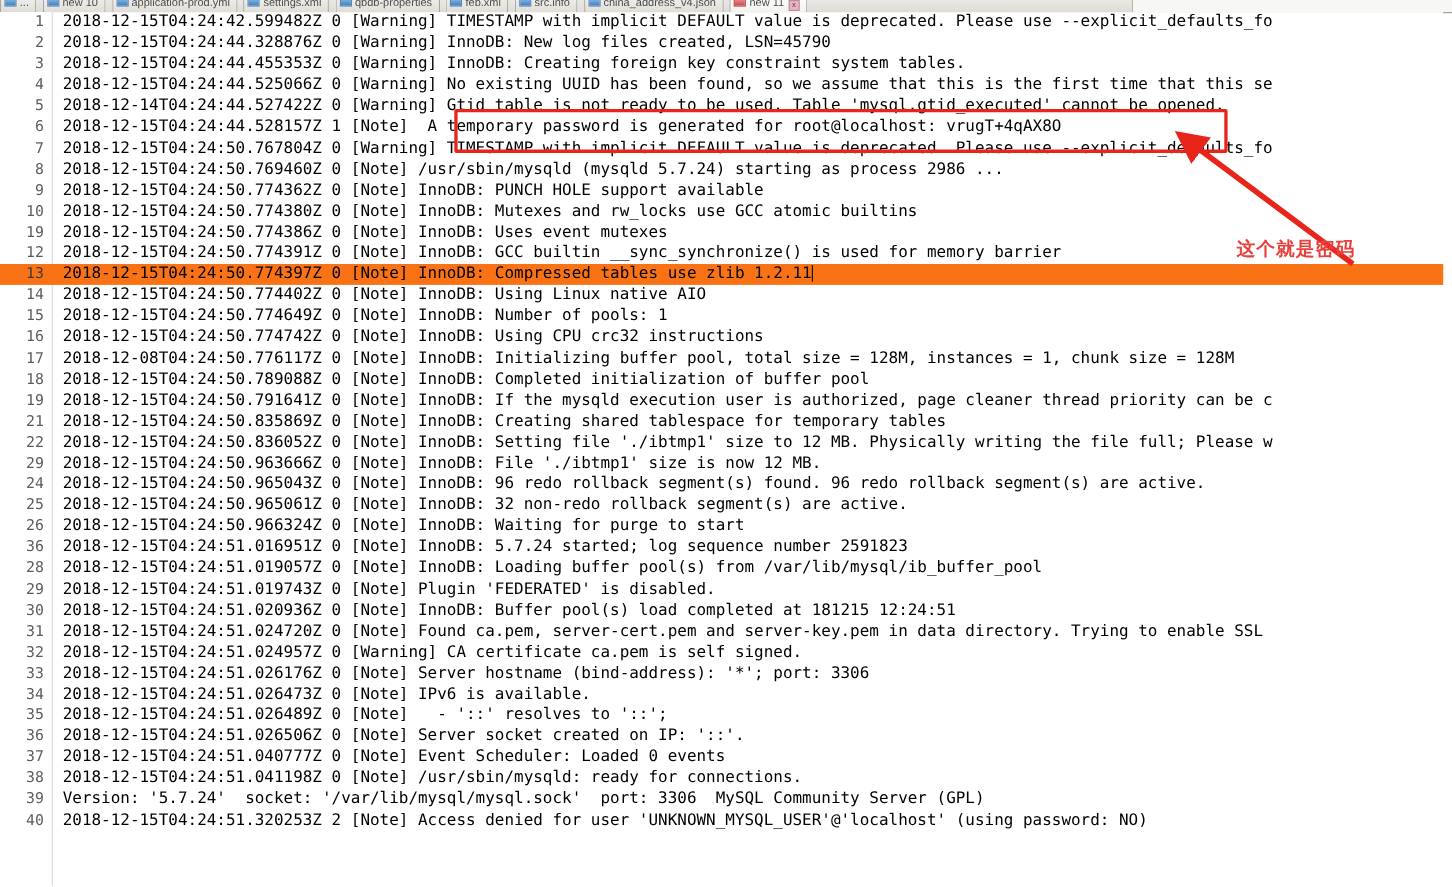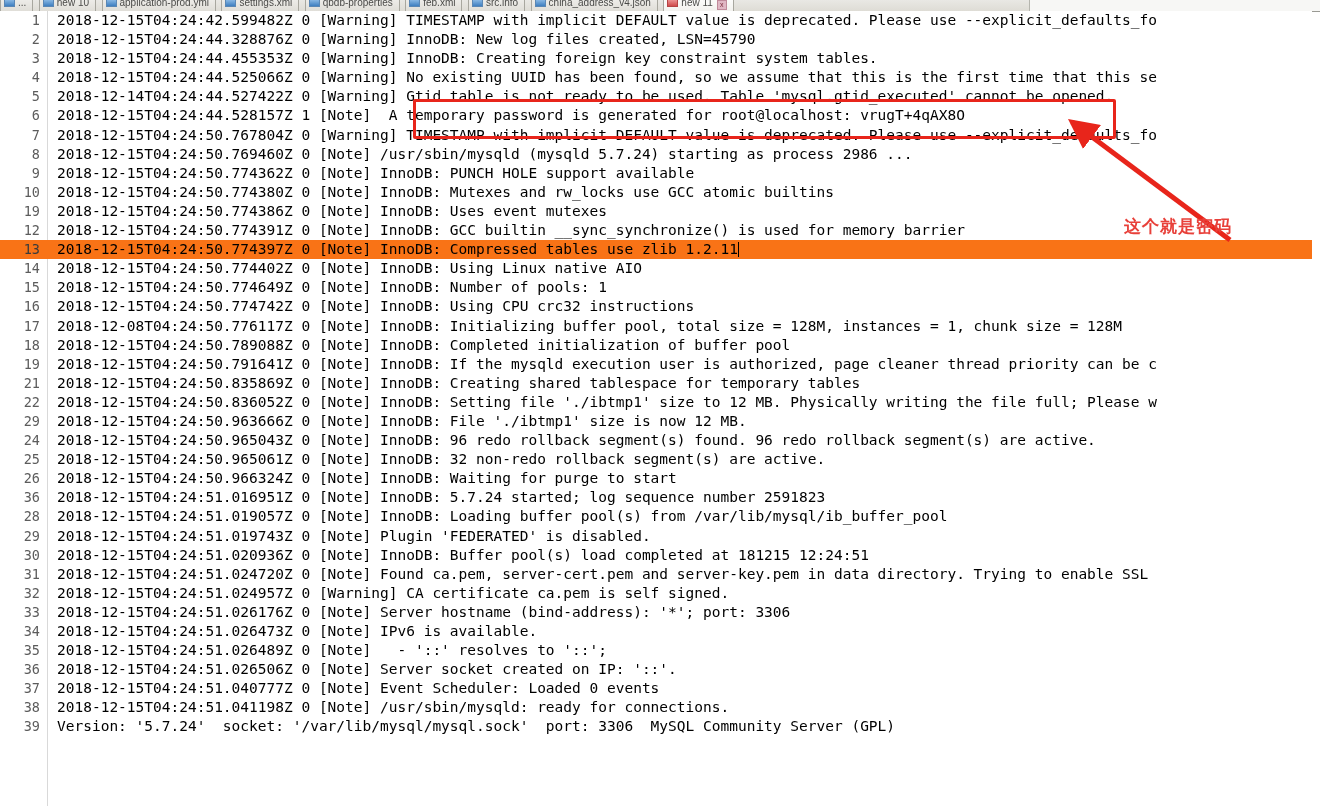--- a/index.html
+++ b/index.html
@@ -215,20 +215,21 @@
       <div class="line"><span class="ln">30</span><span class="txt">2018-12-15T04:24:51.020936Z 0 [Note] InnoDB: Buffer pool(s) load completed at 181215 12:24:51</span></div>
       <div class="line"><span class="ln">31</span><span class="txt">2018-12-15T04:24:51.024720Z 0 [Note] Found ca.pem, server-cert.pem and server-key.pem in data directory. Trying to enable SSL</span></div>
       <div class="line"><span class="ln">32</span><span class="txt">2018-12-15T04:24:51.024957Z 0 [Warning] CA certificate ca.pem is self signed.</span></div>
       <div class="line"><span class="ln">33</span><span class="txt">2018-12-15T04:24:51.026176Z 0 [Note] Server hostname (bind-address): '*'; port: 3306</span></div>
       <div class="line"><span class="ln">34</span><span class="txt">2018-12-15T04:24:51.026473Z 0 [Note] IPv6 is available.</span></div>
       <div class="line"><span class="ln">35</span><span class="txt">2018-12-15T04:24:51.026489Z 0 [Note]   - '::' resolves to '::';</span></div>
       <div class="line"><span class="ln">36</span><span class="txt">2018-12-15T04:24:51.026506Z 0 [Note] Server socket created on IP: '::'.</span></div>
       <div class="line"><span class="ln">37</span><span class="txt">2018-12-15T04:24:51.040777Z 0 [Note] Event Scheduler: Loaded 0 events</span></div>
       <div class="line"><span class="ln">38</span><span class="txt">2018-12-15T04:24:51.041198Z 0 [Note] /usr/sbin/mysqld: ready for connections.</span></div>
       <div class="line"><span class="ln">39</span><span class="txt">Version: '5.7.24'  socket: '/var/lib/mysql/mysql.sock'  port: 3306  MySQL Community Server (GPL)</span></div>
+      <div class="line"><span class="ln">40</span><span class="txt">2018-12-15T04:24:51.320253Z 2 [Note] Access denied for user 'UNKNOWN_MYSQL_USER'@'localhost' (using password: NO)</span></div>
     </div>
 </div>
 
 <div class="overlay">
 
   <div class="hl-box" style="left:413px; top:99px; width:697px; height:34px;"></div>
 
   <svg style="position:absolute; left:1030px; top:118px; width:230px; height:130px;" width="230" height="130" viewBox="0 0 230 130">
     <defs>
       <marker id="arrowhead" markerWidth="6" markerHeight="6" refX="5" refY="3" orient="auto">

